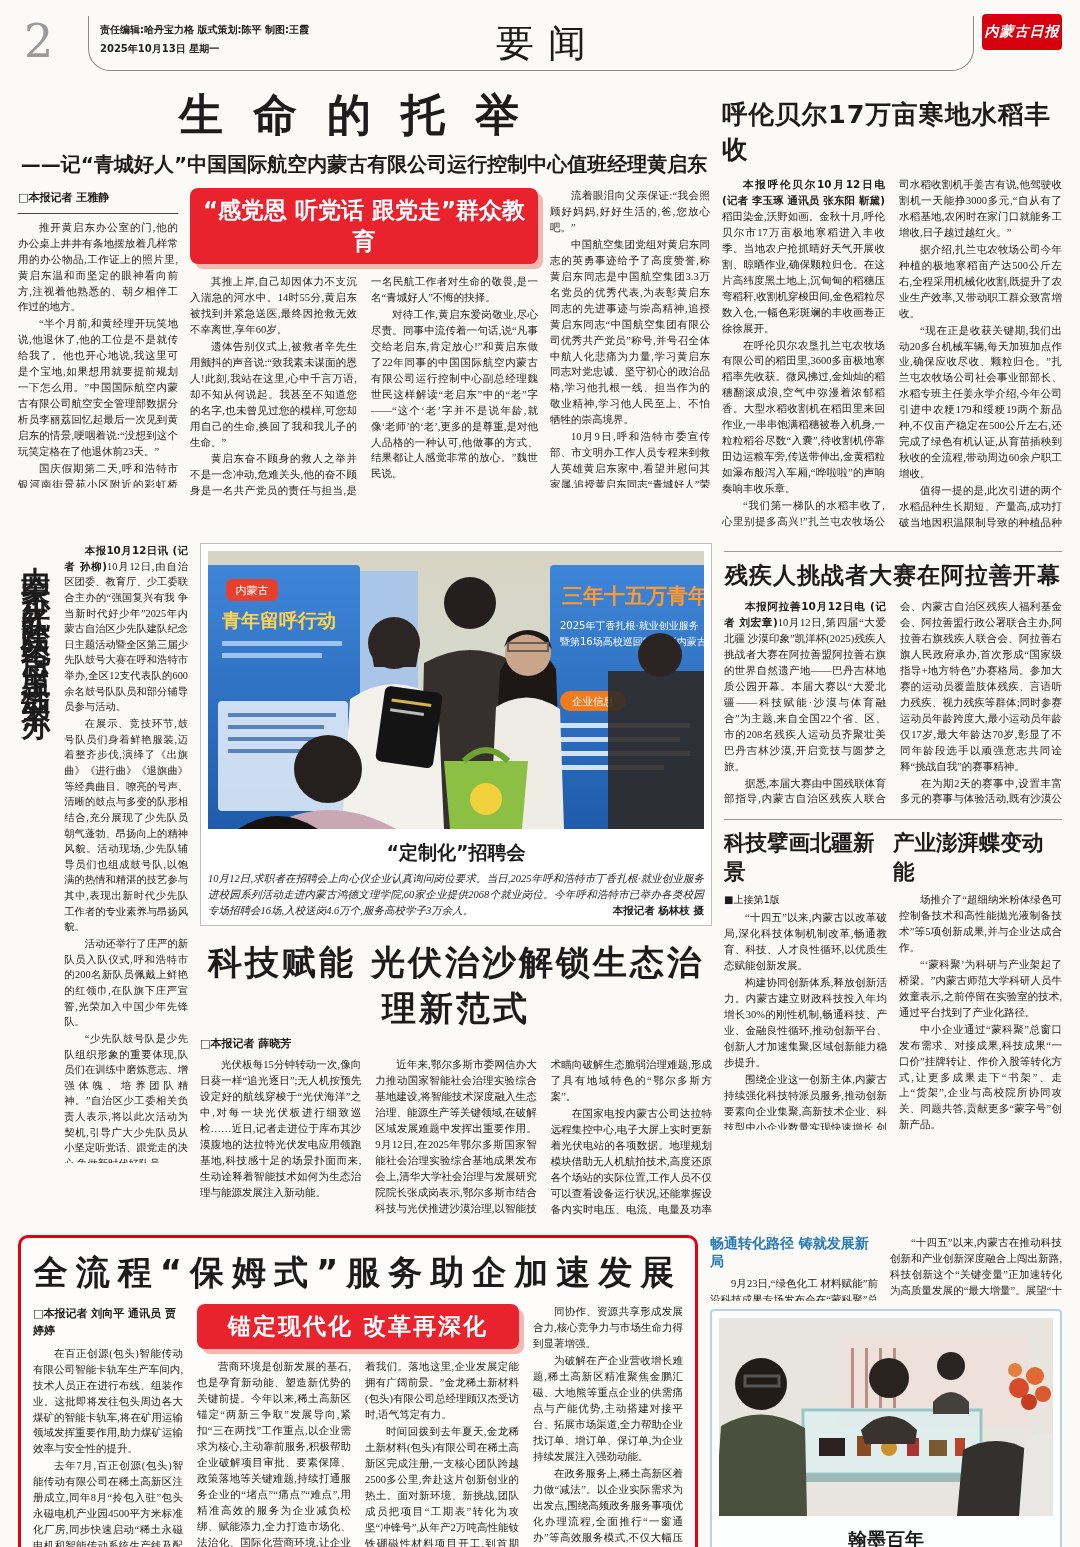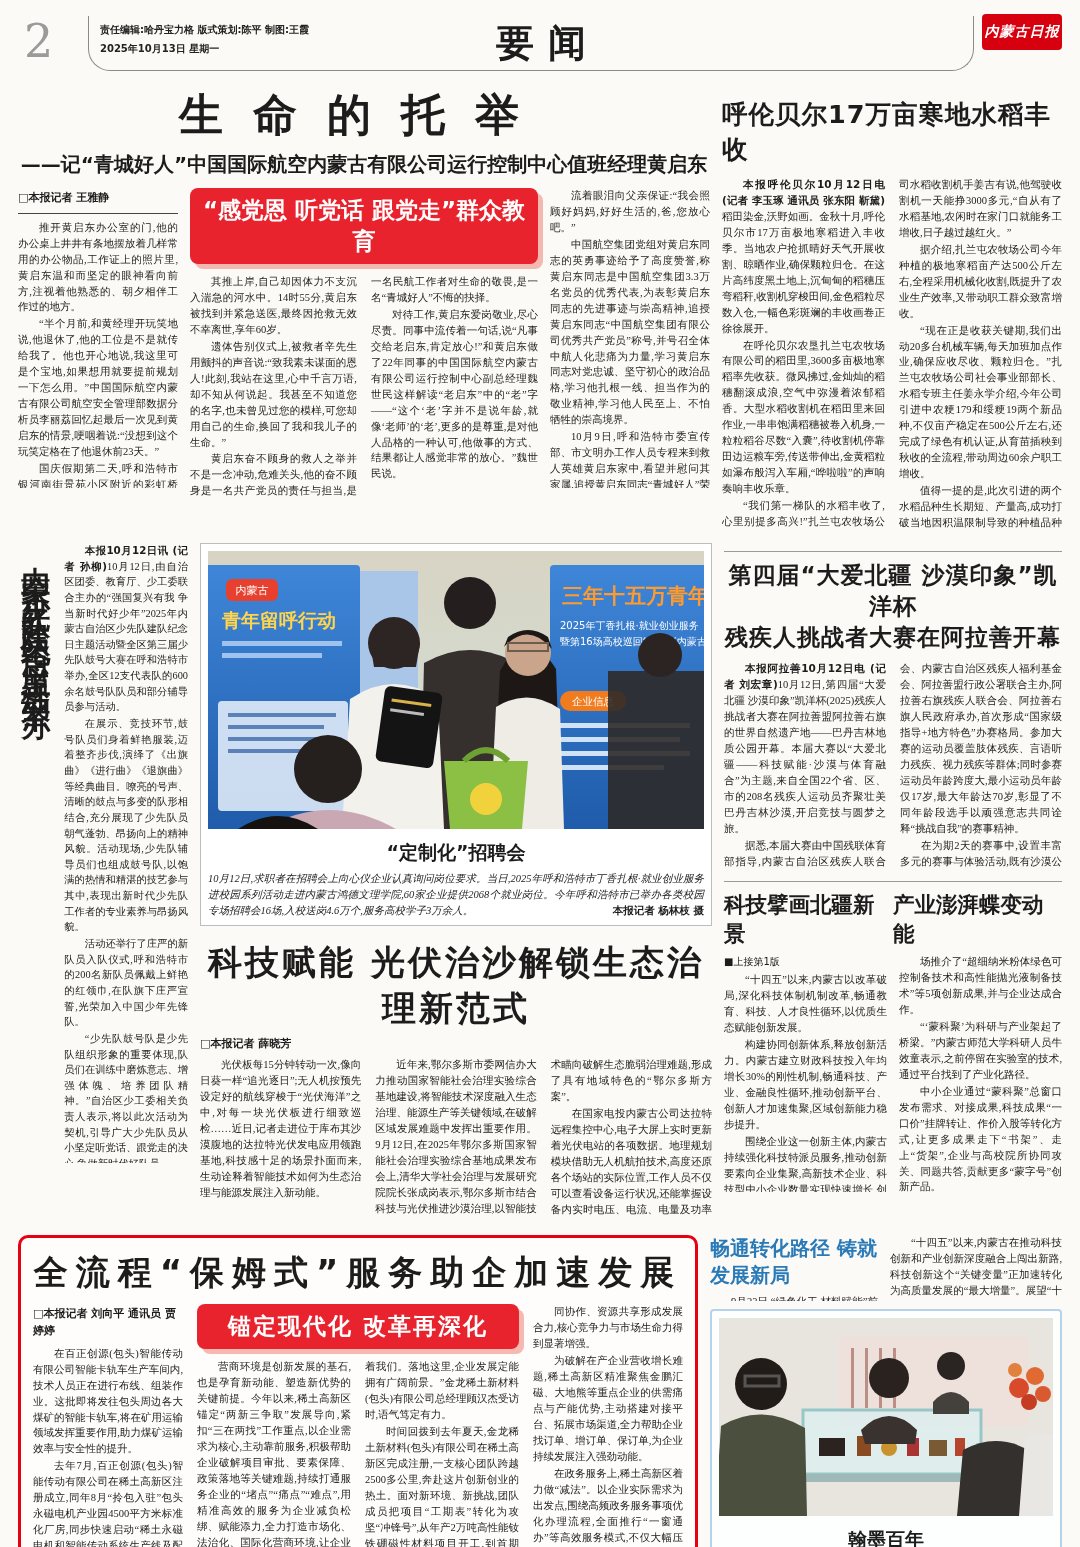--- a/index.html
+++ b/index.html
@@ -5,21 +5,21 @@
   html,body{margin:0;padding:0;background:#e9e7e1;}
   .sheet{width:1080px;height:1547px;margin:0 auto;background:#fbfaf6;box-sizing:border-box;
          padding:12px 18px 10px;font-family:"Liberation Serif","DejaVu Serif",serif;color:#1c1c1c;position:relative;}
   
   .hdr{position:relative;height:66px;}
   .hdr-box{position:absolute;left:70px;right:88px;top:4px;height:54px;
            border-left:1.5px solid #8a8a8a;border-right:1.5px solid #8a8a8a;border-bottom:1.5px solid #8a8a8a;
            border-radius:0 0 22px 22px;}
   .pagenum{position:absolute;left:6px;top:2px;font-size:46px;color:#9a9a9a;font-family:"DejaVu Serif",serif;}
   .edinfo{position:absolute;left:82px;top:8px;font-family:"DejaVu Sans",sans-serif;font-size:10px;font-weight:bold;line-height:1.9;color:#222;}
-  .section-title{position:absolute;left:16px;right:0;top:6px;text-align:center;font-size:38px;font-weight:bold;
+  .section-title{position:absolute;left:16px;right:0;top:6px;text-align:center;font-size:38px;font-weight:normal;
                  letter-spacing:14px;font-family:"Liberation Serif",serif;}
   .masthead{position:absolute;right:0;top:2px;width:80px;height:36px;background:#d7000f;border-radius:4px;
             color:#fff;display:flex;align-items:center;justify-content:center;font-weight:bold;font-size:14px;
             font-style:italic;letter-spacing:1px;font-family:"DejaVu Sans",sans-serif;}
   
   .para{margin:0 0 1px;text-indent:2em;text-align:justify;}
   .bodytxt{font-size:10.5px;line-height:1.52;}
   .byline{font-family:"DejaVu Sans",sans-serif;font-weight:bold;font-size:11px;margin:2px 0 6px;}
   .byline.underlined{border-bottom:1px solid #444;padding-bottom:6px;}
   .credit{font-family:"DejaVu Sans",sans-serif;font-weight:bold;font-size:10.5px;text-align:right;}
@@ -56,21 +56,21 @@
   .tech-heads{display:flex;justify-content:space-between;font-family:"DejaVu Sans",sans-serif;font-weight:bold;font-size:21.5px;margin:4px 0 6px;}
   .tech-note{font-family:"DejaVu Sans",sans-serif;font-weight:normal;font-size:10px;margin-bottom:3px;}
   
   .bottom-band{display:grid;grid-template-columns:680px 352px;column-gap:12px;margin-top:10px;}
   .red-box{border:3px solid #e60012;border-radius:10px;padding:8px 12px 10px;box-sizing:border-box;height:418px;background:#fefdfb;}
   .svc-title{text-align:center;font-family:"DejaVu Sans",sans-serif;font-weight:bold;font-size:34px;letter-spacing:8px;margin:4px 0 8px;}
   .svc-row{display:grid;grid-template-columns:150px 322px 150px;column-gap:14px;height:330px;}
   .svc-mid .cols2{height:266px;}
   .svc-banner{font-size:23px;margin-bottom:10px;letter-spacing:2px;}
   .sub-sec{display:grid;grid-template-columns:168px 172px;column-gap:12px;height:66px;overflow:hidden;}
-  .blue-head{color:#2a7ab8;font-family:"DejaVu Sans",sans-serif;font-weight:bold;font-size:20px;margin:0 0 5px;}
+  .blue-head{color:#2a7ab8;font-family:"DejaVu Sans",sans-serif;font-weight:bold;font-size:14px;margin:0 0 5px;}
   .blue-box{border:2px solid #b5d3ea;border-radius:4px;background:#fdfefe;padding:7px;margin-top:8px;box-sizing:border-box;}
   .hm-cap{font-size:10.3px;line-height:1.5;text-align:justify;font-style:italic;}
   svg text{font-family:"DejaVu Sans",sans-serif;}
 </style>
 </head>
 <body>
 
 <div class="sheet">
 
   <div class="hdr">
@@ -227,21 +227,20 @@
             <p class="para">近年来,鄂尔多斯市委网信办大力推动国家智能社会治理实验综合基地建设,将智能技术深度融入生态治理、能源生产等关键领域,在破解区域发展难题中发挥出重要作用。9月12日,在2025年鄂尔多斯国家智能社会治理实验综合基地成果发布会上,清华大学社会治理与发展研究院院长张成岗表示,鄂尔多斯市结合科技与光伏推进沙漠治理,以智能技术瞄向破解生态脆弱治理难题,形成了具有地域特色的“鄂尔多斯方案”。</p>
             <p class="para">在国家电投内蒙古公司达拉特远程集控中心,电子大屏上实时更新着光伏电站的各项数据。地理规划模块借助无人机航拍技术,高度还原各个场站的实际位置,工作人员不仅可以查看设备运行状况,还能掌握设备内实时电压、电流、电量及功率等参数和告警信息。“除了无人机飞检,我们还运用了智能锁具和远程辅助监控系统等智能化手段,大幅提升故障处理效率,确保场站安全稳定运行。”该中心工作人员介绍说。</p>
           </div>
       </div>
     </div>
 
     <div>
       <hr class="rule">
       <div>
         <div class="chal-title">
-          <div>第四届“大爱北疆 沙漠印象”凯洋杯</div>
           <div>残疾人挑战者大赛在阿拉善开幕</div>
         </div>
         <div class="bodytxt cols2 chal-body">
           <p class="para"><b class="introB">本报阿拉善10月12日电  (记者 刘宏章)</b><span>10月12日,第四届“大爱北疆 沙漠印象”凯洋杯(2025)残疾人挑战者大赛在阿拉善盟阿拉善右旗的世界自然遗产地——巴丹吉林地质公园开幕。本届大赛以“大爱北疆——科技赋能·沙漠与体育融合”为主题,来自全国22个省、区、市的208名残疾人运动员齐聚壮美巴丹吉林沙漠,开启竞技与圆梦之旅。</span></p>
           <div>
               <p class="para">据悉,本届大赛由中国残联体育部指导,内蒙古自治区残疾人联合会、内蒙古自治区残疾人福利基金会、阿拉善盟行政公署联合主办,阿拉善右旗残疾人联合会、阿拉善右旗人民政府承办,首次形成“国家级指导+地方特色”办赛格局。参加大赛的运动员覆盖肢体残疾、言语听力残疾、视力残疾等群体;同时参赛运动员年龄跨度大,最小运动员年龄仅17岁,最大年龄达70岁,彰显了不同年龄段选手以顽强意志共同诠释“挑战自我”的赛事精神。</p>
               <p class="para">在为期2天的赛事中,设置丰富多元的赛事与体验活动,既有沙漠公路轮椅10公里越野挑战赛、残疾人沙漠马拉松等专业竞技项目,也有沙地投篮、盲人轮椅100米竞速赛、无人机航拍摄影比赛等趣味项目。同时针对巴丹吉林沙漠复杂地形,组委会引入电子导盲眼镜、电子导盲犬等装备,为助力残疾运动员提供精准指引与安全保障;赛事期间还同步举办篝火晚会、驼疗体验、沙漠寻宝等活动,让运动员在竞技之余沉浸式感受阿拉善的生态之美与人文魅力。</p>
             </div>
         </div>
       </div>

